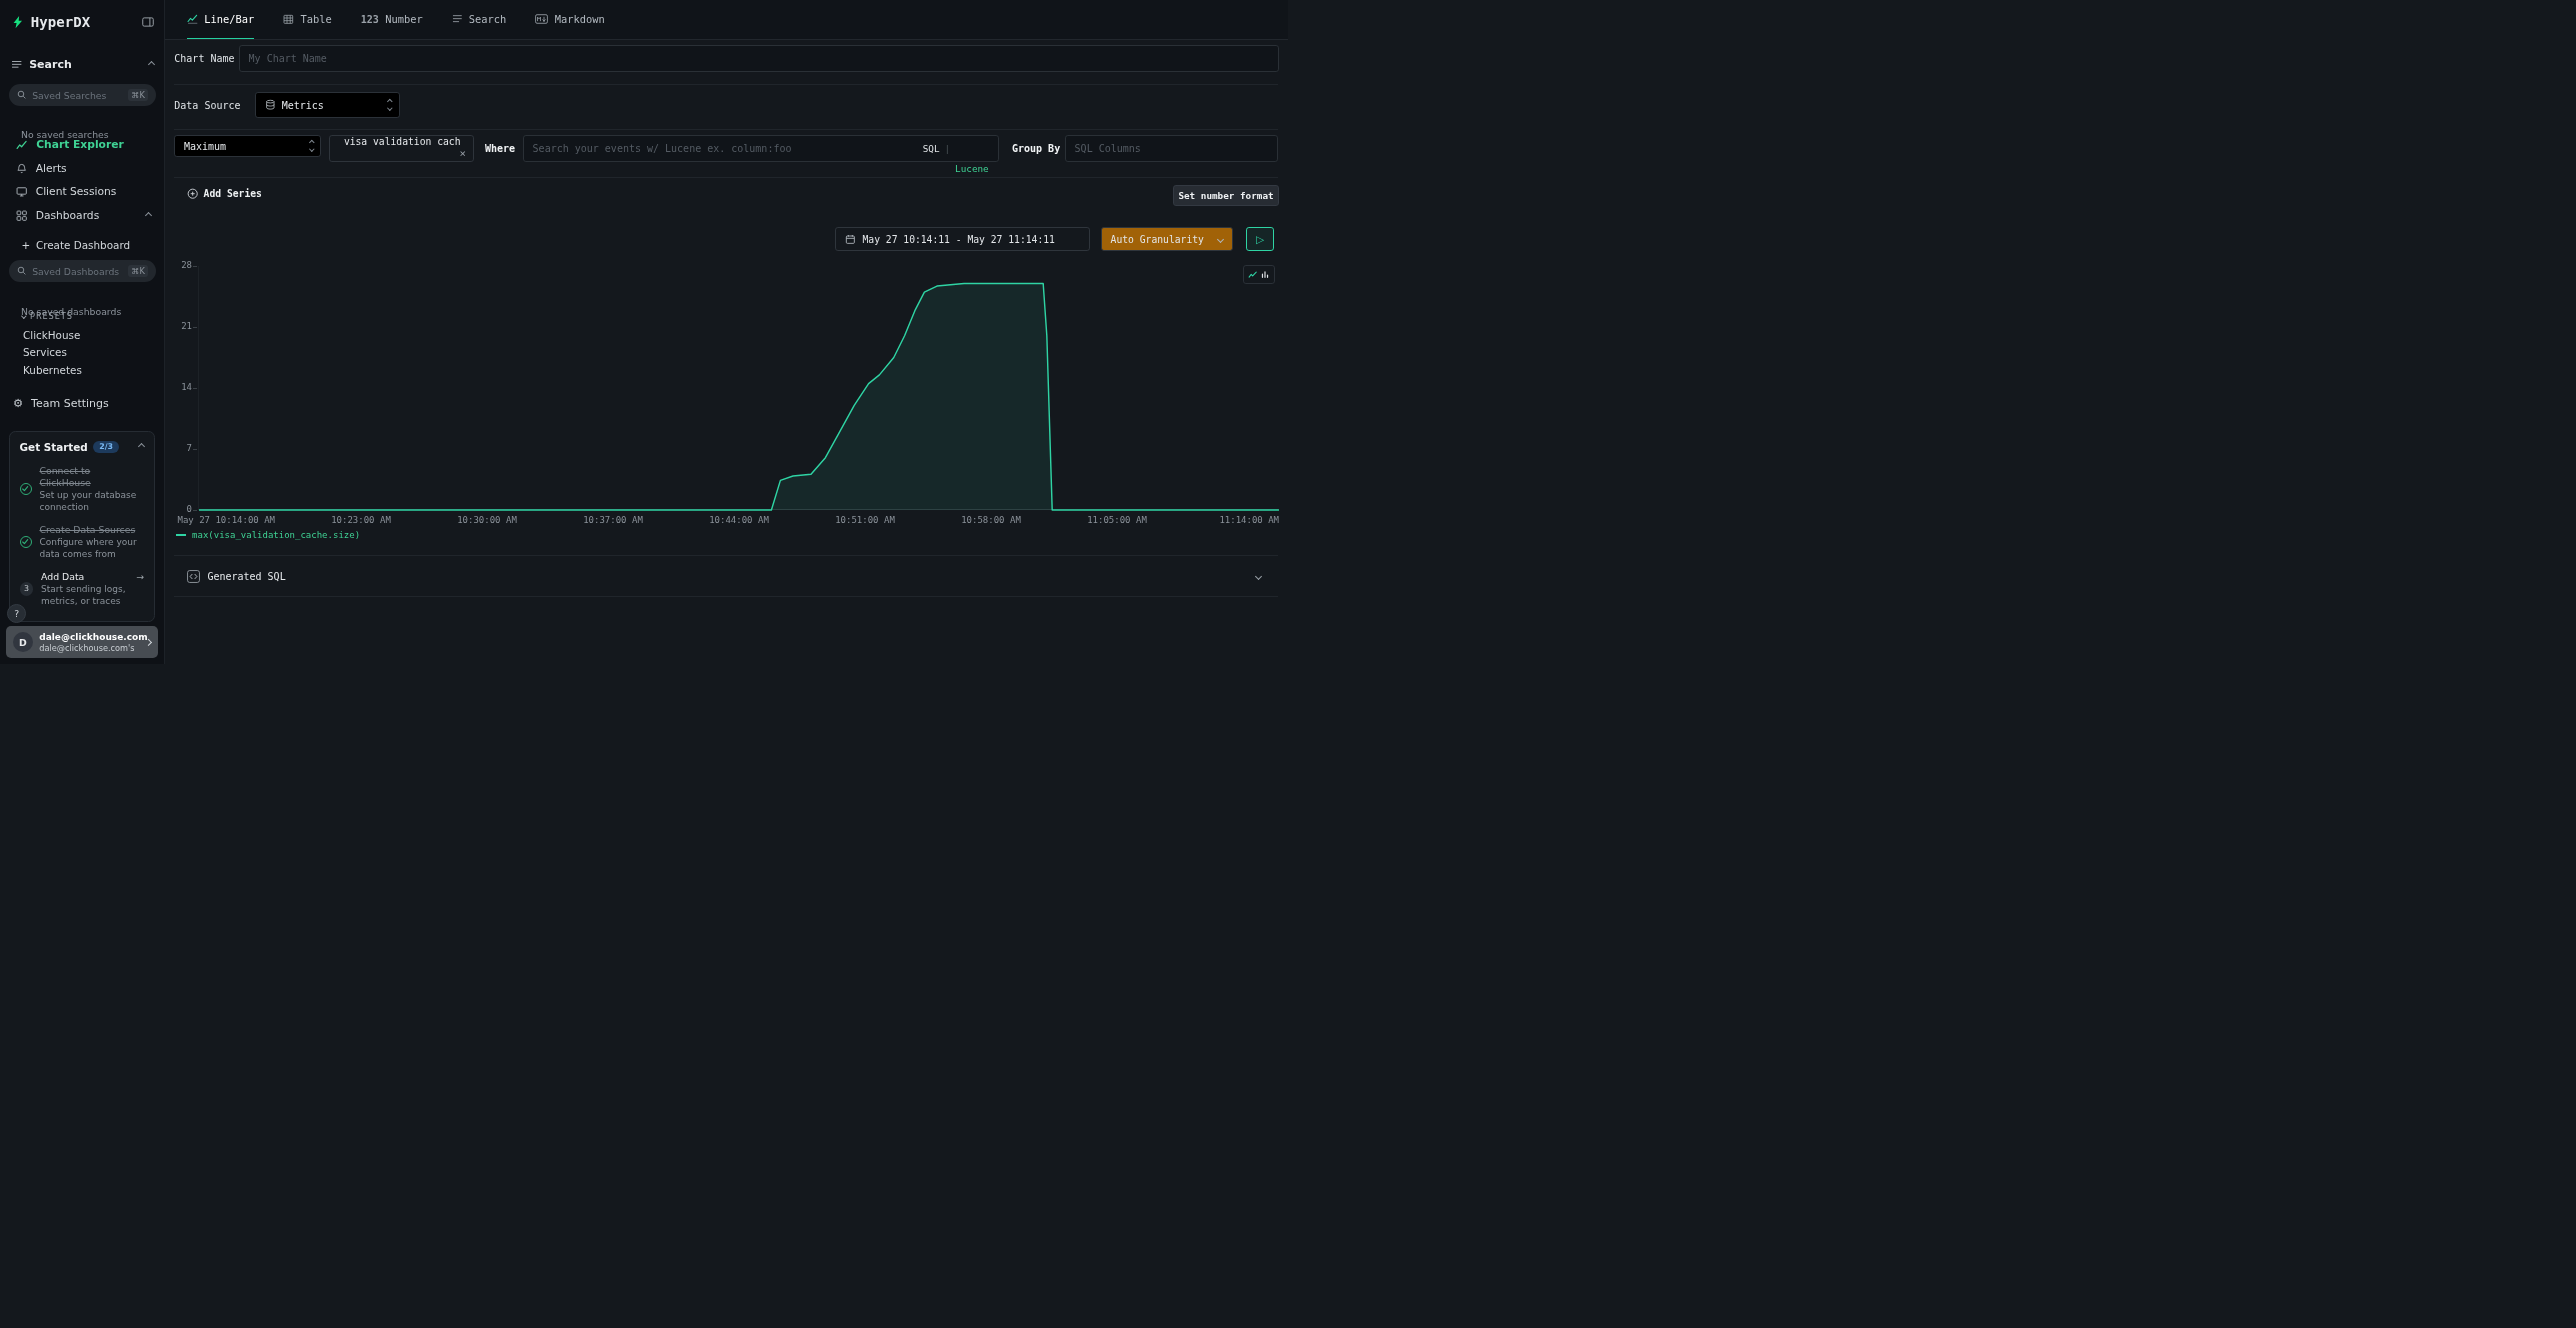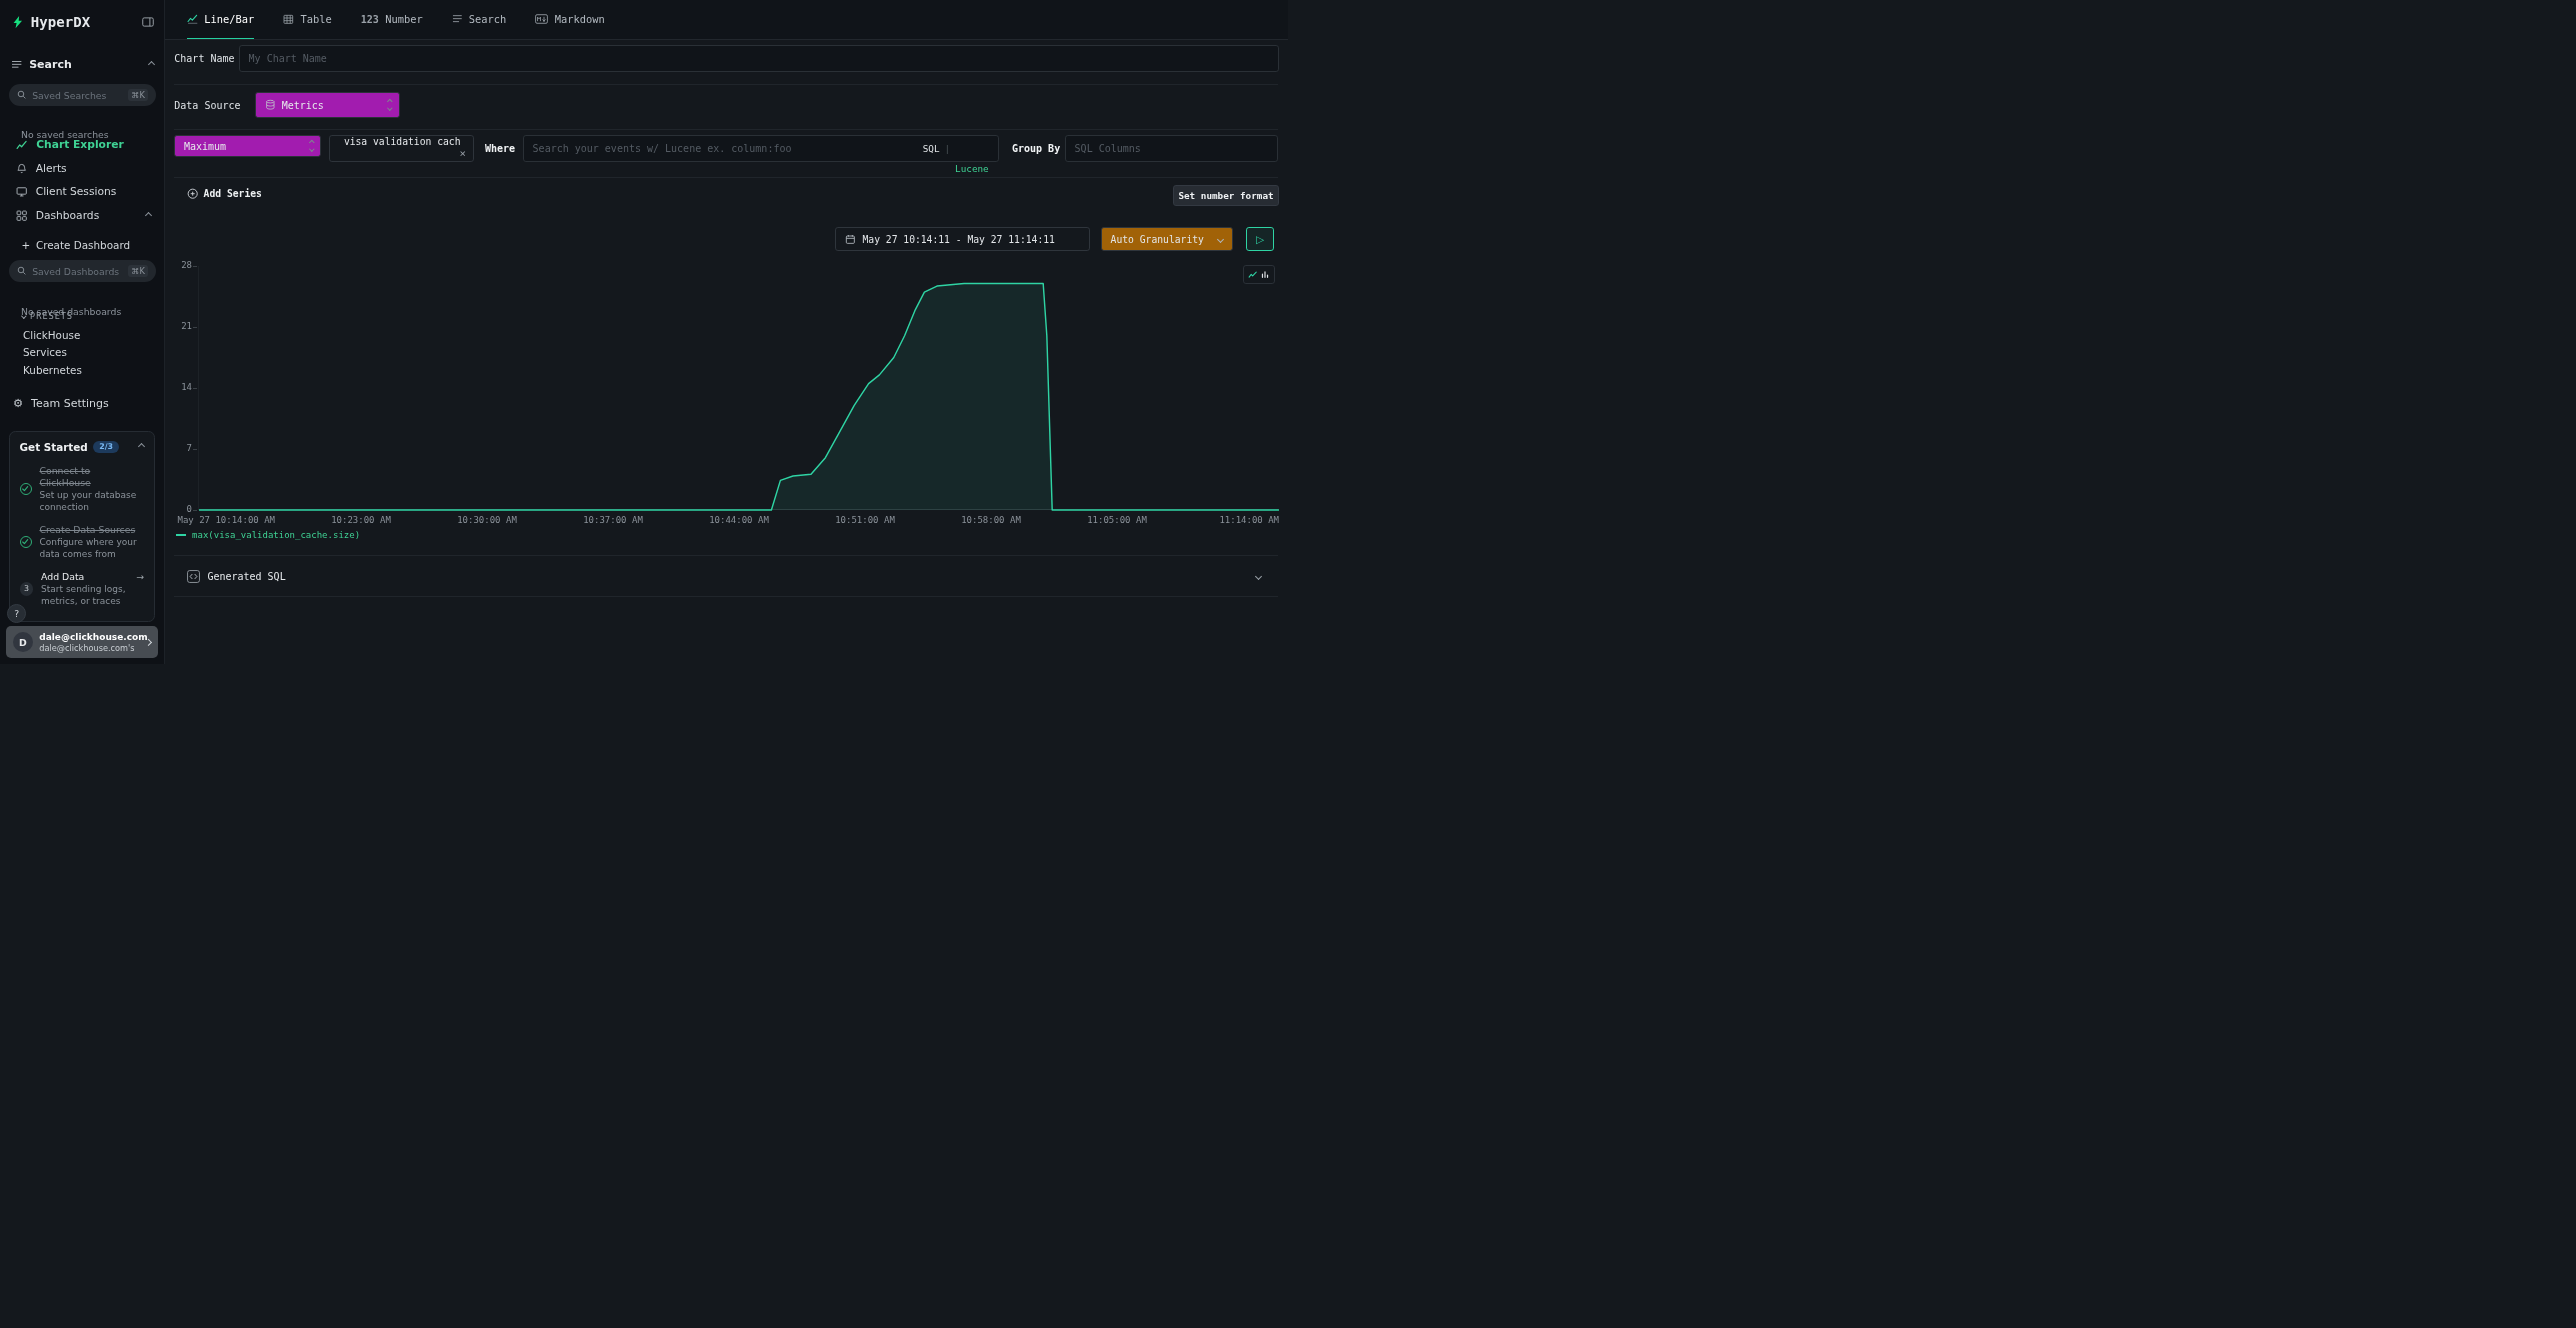--- a/index.html
+++ b/index.html
@@ -103,21 +103,21 @@
   .divider { position:absolute; left:9.3px; right:10px; height:0.7px; background:#20252b; }
 
   .field-label { position:absolute; font-family:"DejaVu Sans Mono",monospace; font-size:10px; color:#dfe3e7; }
   .field-label.bold { font-weight:bold; color:#f2f4f6; }
 
   .text-input { position:absolute; background:#101419; border:0.7px solid #2a3036; border-radius:2.9px;
                 color:#e6e9ec; font-family:"DejaVu Sans Mono",monospace; font-size:10px;
                 padding:0 8.6px; outline:none; }
   .text-input::placeholder { color:#545b63; }
 
-  .selectbox { position:absolute; background:#a21caf; border:0.7px solid #2b3138; border-radius:2.9px;
+  .selectbox { position:absolute; background:#000000; border:0.7px solid #2b3138; border-radius:2.9px;
                display:flex; align-items:center; gap:6.4px; padding:0 7.2px 0 8.6px;
                font-family:"DejaVu Sans Mono",monospace; font-size:10px; color:#e6e9ec; cursor:pointer; }
   .selectbox .updown { margin-left:auto; }
 
   .tagbox { position:absolute; background:#14181d; border:0.7px solid #2e343b; border-radius:2.9px;
             display:flex; align-items:center; padding:0 7.2px 0 8.6px;
             font-family:"DejaVu Sans Mono",monospace; font-size:9.7px; color:#e6e9ec; }
   .tag-close { margin-left:auto; color:#959ca4; font-size:10.7px; cursor:pointer; padding-left:5.7px; }
 
   .where-wrap { position:absolute; background:#101419; border:0.7px solid #2a3036; border-radius:2.9px;

